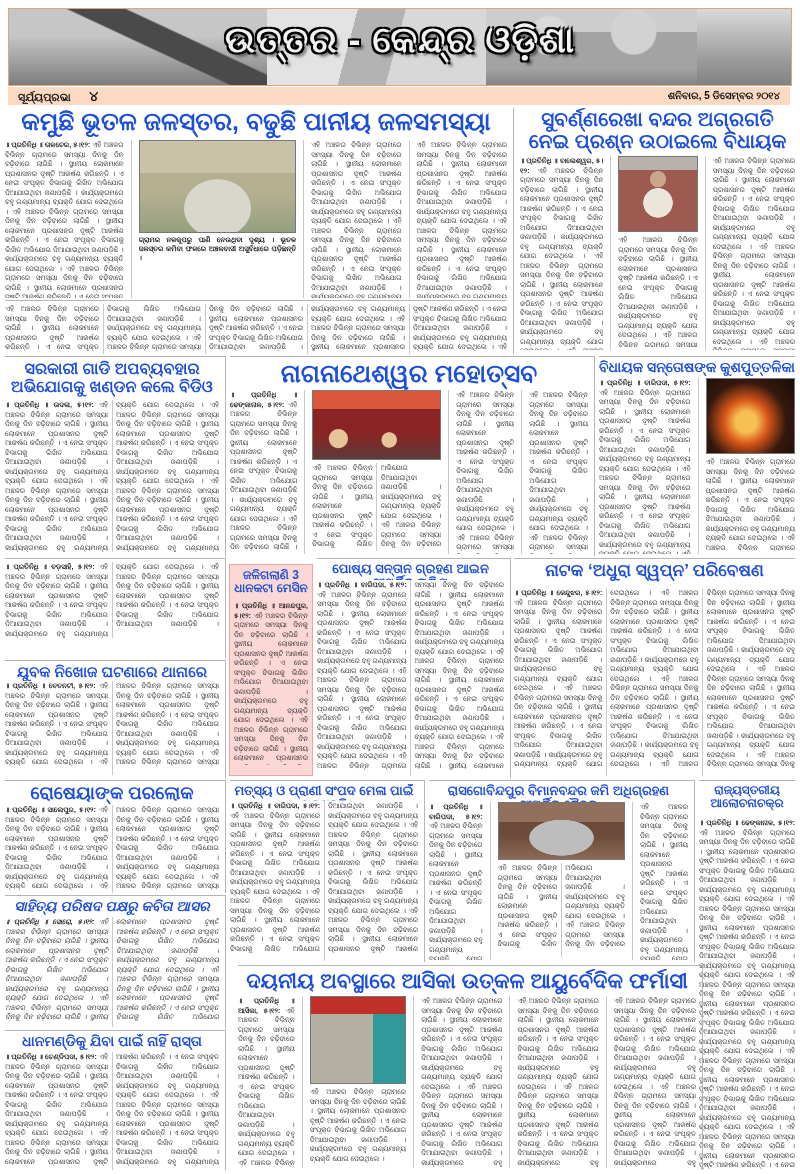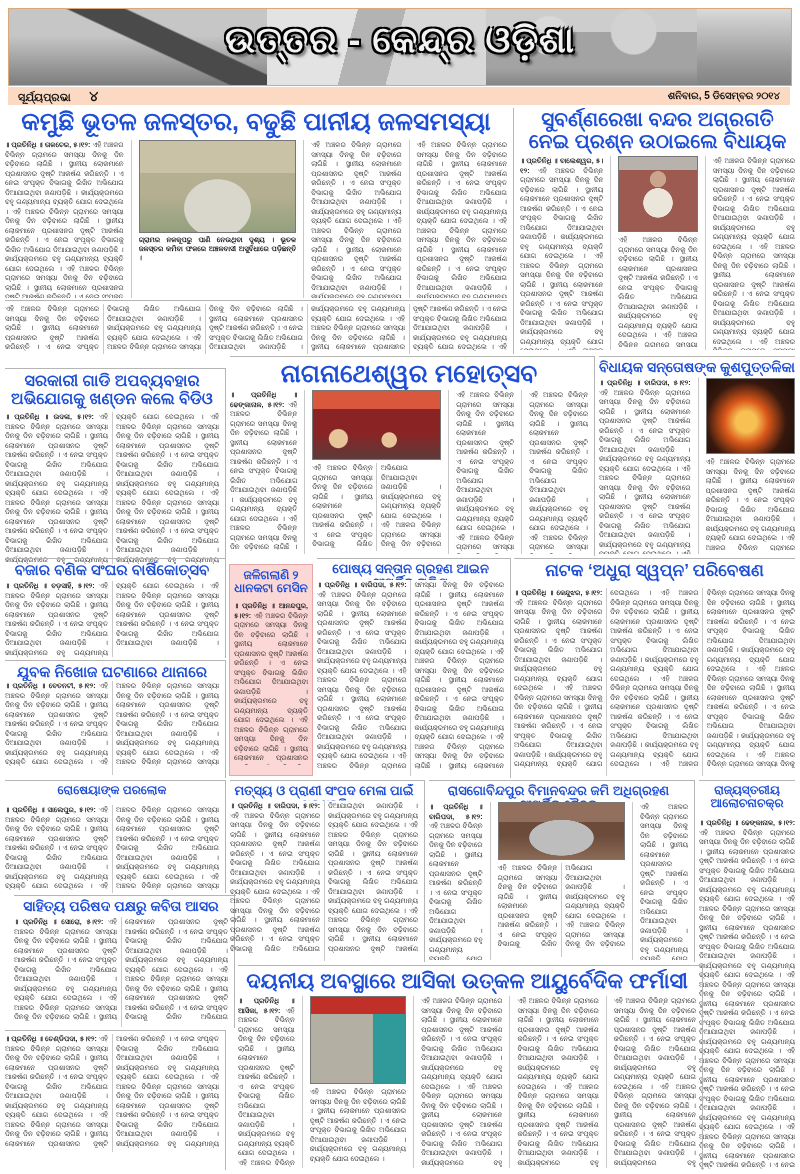--- a/index.html
+++ b/index.html
@@ -104,21 +104,21 @@
     <div class="fx" style="height:194px;">
       <div class="bt" style="width:84px;"><span class="by">॥ ପ୍ରତିନିଧି ॥ ବାଲେଶ୍ୱର, ୫।୧୨:</span> <span>ଏହି ଅଞ୍ଚଳର ବିଭିନ୍ନ ଗ୍ରାମରେ ସମସ୍ୟା ଦିନକୁ ଦିନ ବଢ଼ିବାରେ ଲାଗିଛି । ସ୍ଥାନୀୟ ଲୋକମାନେ ପ୍ରଶାସନର ଦୃଷ୍ଟି ଆକର୍ଷଣ କରିଛନ୍ତି । ଏ ନେଇ ସଂପୃକ୍ତ ବିଭାଗକୁ ଲିଖିତ ଅଭିଯୋଗ ଦିଆଯାଇଥିବା ଜଣାପଡ଼ିଛି । କାର୍ଯ୍ୟକ୍ରମରେ ବହୁ ଗଣ୍ୟମାନ୍ୟ ବ୍ୟକ୍ତି ଯୋଗ ଦେଇଥିଲେ । ଏହି ଅଞ୍ଚଳର ବିଭିନ୍ନ ଗ୍ରାମରେ ସମସ୍ୟା ଦିନକୁ ଦିନ ବଢ଼ିବାରେ ଲାଗିଛି । ସ୍ଥାନୀୟ ଲୋକମାନେ ପ୍ରଶାସନର ଦୃଷ୍ଟି ଆକର୍ଷଣ କରିଛନ୍ତି । ଏ ନେଇ ସଂପୃକ୍ତ ବିଭାଗକୁ ଲିଖିତ ଅଭିଯୋଗ ଦିଆଯାଇଥିବା ଜଣାପଡ଼ିଛି । କାର୍ଯ୍ୟକ୍ରମରେ ବହୁ ଗଣ୍ୟମାନ୍ୟ ବ୍ୟକ୍ତି ଯୋଗ ଦେଇଥିଲେ । ଏହି ଅଞ୍ଚଳର ବିଭିନ୍ନ ଗ୍ରାମରେ ସମସ୍ୟା ଦିନକୁ ଦିନ ବଢ଼ିବାରେ ଲାଗିଛି । ସ୍ଥାନୀୟ ଲୋକମାନେ ପ୍ରଶାସନର ଦୃଷ୍ଟି ଆକର୍ଷଣ କରିଛନ୍ତି । ଏ ନେଇ ସଂପୃକ୍ତ ବିଭାଗକୁ ଲିଖିତ ଅଭିଯୋଗ ଦିଆଯାଇଥିବା ଜଣାପଡ଼ିଛି । କାର୍ଯ୍ୟକ୍ରମରେ ବହୁ ଗଣ୍ୟମାନ୍ୟ ବ୍ୟକ୍ତି ଯୋଗ ଦେଇଥିଲେ ।</span></div>
       <div style="width:80px;">
         <div class="ph ph-mla" style="width:100%;height:76px;"></div>
         <div class="bt" style="height:112px;margin-top:3px;">ଏହି ଅଞ୍ଚଳର ବିଭିନ୍ନ ଗ୍ରାମରେ ସମସ୍ୟା ଦିନକୁ ଦିନ ବଢ଼ିବାରେ ଲାଗିଛି । ସ୍ଥାନୀୟ ଲୋକମାନେ ପ୍ରଶାସନର ଦୃଷ୍ଟି ଆକର୍ଷଣ କରିଛନ୍ତି । ଏ ନେଇ ସଂପୃକ୍ତ ବିଭାଗକୁ ଲିଖିତ ଅଭିଯୋଗ ଦିଆଯାଇଥିବା ଜଣାପଡ଼ିଛି । କାର୍ଯ୍ୟକ୍ରମରେ ବହୁ ଗଣ୍ୟମାନ୍ୟ ବ୍ୟକ୍ତି ଯୋଗ ଦେଇଥିଲେ । ଏହି ଅଞ୍ଚଳର ବିଭିନ୍ନ ଗ୍ରାମରେ ସମସ୍ୟା ଦିନକୁ ଦିନ ବଢ଼ିବାରେ ଲାଗିଛି । ସ୍ଥାନୀୟ ଲୋକମାନେ ପ୍ରଶାସନର ଦୃଷ୍ଟି ଆକର୍ଷଣ କରିଛନ୍ତି । ଏ ନେଇ ସଂପୃକ୍ତ ବିଭାଗକୁ ଲିଖିତ ଅଭିଯୋଗ ଦିଆଯାଇଥିବା ଜଣାପଡ଼ିଛି । କାର୍ଯ୍ୟକ୍ରମରେ ବହୁ ଗଣ୍ୟମାନ୍ୟ ବ୍ୟକ୍ତି ଯୋଗ ଦେଇଥିଲେ ।</div>
       </div>
       <div class="bt" style="width:83px;">ଏହି ଅଞ୍ଚଳର ବିଭିନ୍ନ ଗ୍ରାମରେ ସମସ୍ୟା ଦିନକୁ ଦିନ ବଢ଼ିବାରେ ଲାଗିଛି । ସ୍ଥାନୀୟ ଲୋକମାନେ ପ୍ରଶାସନର ଦୃଷ୍ଟି ଆକର୍ଷଣ କରିଛନ୍ତି । ଏ ନେଇ ସଂପୃକ୍ତ ବିଭାଗକୁ ଲିଖିତ ଅଭିଯୋଗ ଦିଆଯାଇଥିବା ଜଣାପଡ଼ିଛି । କାର୍ଯ୍ୟକ୍ରମରେ ବହୁ ଗଣ୍ୟମାନ୍ୟ ବ୍ୟକ୍ତି ଯୋଗ ଦେଇଥିଲେ । ଏହି ଅଞ୍ଚଳର ବିଭିନ୍ନ ଗ୍ରାମରେ ସମସ୍ୟା ଦିନକୁ ଦିନ ବଢ଼ିବାରେ ଲାଗିଛି । ସ୍ଥାନୀୟ ଲୋକମାନେ ପ୍ରଶାସନର ଦୃଷ୍ଟି ଆକର୍ଷଣ କରିଛନ୍ତି । ଏ ନେଇ ସଂପୃକ୍ତ ବିଭାଗକୁ ଲିଖିତ ଅଭିଯୋଗ ଦିଆଯାଇଥିବା ଜଣାପଡ଼ିଛି । କାର୍ଯ୍ୟକ୍ରମରେ ବହୁ ଗଣ୍ୟମାନ୍ୟ ବ୍ୟକ୍ତି ଯୋଗ ଦେଇଥିଲେ । ଏହି ଅଞ୍ଚଳର ବିଭିନ୍ନ ଗ୍ରାମରେ ସମସ୍ୟା ଦିନକୁ ଦିନ ବଢ଼ିବାରେ ଲାଗିଛି । ସ୍ଥାନୀୟ ଲୋକମାନେ ପ୍ରଶାସନର ଦୃଷ୍ଟି ଆକର୍ଷଣ କରିଛନ୍ତି । ଏ ନେଇ ସଂପୃକ୍ତ ବିଭାଗକୁ ଲିଖିତ ଅଭିଯୋଗ ଦିଆଯାଇଥିବା ଜଣାପଡ଼ିଛି । କାର୍ଯ୍ୟକ୍ରମରେ ବହୁ ଗଣ୍ୟମାନ୍ୟ ବ୍ୟକ୍ତି ଯୋଗ ଦେଇଥିଲେ ।</div>
     </div>
   </div>
 
-  <div class="sec rt tp" style="left:5px;top:356px;width:221px;height:200px;margin-top:12px;">
+  <div class="sec rt tp" style="left:5px;top:356px;width:221px;height:200px;">
     <div class="hl ctr" style="font-size:16px;height:40px;">ସରକାରୀ ଗାଡି ଅପବ୍ୟବହାର ଅଭିଯୋଗକୁ ଖଣ୍ଡନ କଲେ ବିଡିଓ</div>
     <div class="bt cols2" style="height:152px;"><span class="by">॥ ପ୍ରତିନିଧି ॥ ଉଦଳା, ୫।୧୨:</span> <span>ଏହି ଅଞ୍ଚଳର ବିଭିନ୍ନ ଗ୍ରାମରେ ସମସ୍ୟା ଦିନକୁ ଦିନ ବଢ଼ିବାରେ ଲାଗିଛି । ସ୍ଥାନୀୟ ଲୋକମାନେ ପ୍ରଶାସନର ଦୃଷ୍ଟି ଆକର୍ଷଣ କରିଛନ୍ତି । ଏ ନେଇ ସଂପୃକ୍ତ ବିଭାଗକୁ ଲିଖିତ ଅଭିଯୋଗ ଦିଆଯାଇଥିବା ଜଣାପଡ଼ିଛି । କାର୍ଯ୍ୟକ୍ରମରେ ବହୁ ଗଣ୍ୟମାନ୍ୟ ବ୍ୟକ୍ତି ଯୋଗ ଦେଇଥିଲେ । ଏହି ଅଞ୍ଚଳର ବିଭିନ୍ନ ଗ୍ରାମରେ ସମସ୍ୟା ଦିନକୁ ଦିନ ବଢ଼ିବାରେ ଲାଗିଛି । ସ୍ଥାନୀୟ ଲୋକମାନେ ପ୍ରଶାସନର ଦୃଷ୍ଟି ଆକର୍ଷଣ କରିଛନ୍ତି । ଏ ନେଇ ସଂପୃକ୍ତ ବିଭାଗକୁ ଲିଖିତ ଅଭିଯୋଗ ଦିଆଯାଇଥିବା ଜଣାପଡ଼ିଛି । କାର୍ଯ୍ୟକ୍ରମରେ ବହୁ ଗଣ୍ୟମାନ୍ୟ ବ୍ୟକ୍ତି ଯୋଗ ଦେଇଥିଲେ । ଏହି ଅଞ୍ଚଳର ବିଭିନ୍ନ ଗ୍ରାମରେ ସମସ୍ୟା ଦିନକୁ ଦିନ ବଢ଼ିବାରେ ଲାଗିଛି । ସ୍ଥାନୀୟ ଲୋକମାନେ ପ୍ରଶାସନର ଦୃଷ୍ଟି ଆକର୍ଷଣ କରିଛନ୍ତି । ଏ ନେଇ ସଂପୃକ୍ତ ବିଭାଗକୁ ଲିଖିତ ଅଭିଯୋଗ ଦିଆଯାଇଥିବା ଜଣାପଡ଼ିଛି । କାର୍ଯ୍ୟକ୍ରମରେ ବହୁ ଗଣ୍ୟମାନ୍ୟ ବ୍ୟକ୍ତି ଯୋଗ ଦେଇଥିଲେ । ଏହି ଅଞ୍ଚଳର ବିଭିନ୍ନ ଗ୍ରାମରେ ସମସ୍ୟା ଦିନକୁ ଦିନ ବଢ଼ିବାରେ ଲାଗିଛି । ସ୍ଥାନୀୟ ଲୋକମାନେ ପ୍ରଶାସନର ଦୃଷ୍ଟି ଆକର୍ଷଣ କରିଛନ୍ତି । ଏ ନେଇ ସଂପୃକ୍ତ ବିଭାଗକୁ ଲିଖିତ ଅଭିଯୋଗ ଦିଆଯାଇଥିବା ଜଣାପଡ଼ିଛି । କାର୍ଯ୍ୟକ୍ରମରେ ବହୁ ଗଣ୍ୟମାନ୍ୟ ବ୍ୟକ୍ତି ଯୋଗ ଦେଇଥିଲେ । ଏହି ଅଞ୍ଚଳର ବିଭିନ୍ନ ଗ୍ରାମରେ ସମସ୍ୟା ଦିନକୁ ଦିନ ବଢ଼ିବାରେ ଲାଗିଛି । ସ୍ଥାନୀୟ ଲୋକମାନେ ପ୍ରଶାସନର ଦୃଷ୍ଟି ଆକର୍ଷଣ କରିଛନ୍ତି । ଏ ନେଇ ସଂପୃକ୍ତ ବିଭାଗକୁ ଲିଖିତ ଅଭିଯୋଗ ଦିଆଯାଇଥିବା ଜଣାପଡ଼ିଛି । କାର୍ଯ୍ୟକ୍ରମରେ ବହୁ ଗଣ୍ୟମାନ୍ୟ ବ୍ୟକ୍ତି ଯୋଗ ଦେଇଥିଲେ ।</span></div>
   </div>
 
   <div class="sec rt tp" style="left:230px;top:356px;width:365px;height:200px;">
     <div class="hl ctr" style="font-size:25px;height:30px;">ନାଗନାଥେଶ୍ୱର ମହୋତ୍ସବ ଉଦ୍‌ଯାପିତ</div>
     <div class="fx" style="height:164px;">
       <div class="bt" style="width:72px;"><span class="by">॥ ପ୍ରତିନିଧି ॥ ଢେଙ୍କାନାଳ, ୫।୧୨:</span> <span>ଏହି ଅଞ୍ଚଳର ବିଭିନ୍ନ ଗ୍ରାମରେ ସମସ୍ୟା ଦିନକୁ ଦିନ ବଢ଼ିବାରେ ଲାଗିଛି । ସ୍ଥାନୀୟ ଲୋକମାନେ ପ୍ରଶାସନର ଦୃଷ୍ଟି ଆକର୍ଷଣ କରିଛନ୍ତି । ଏ ନେଇ ସଂପୃକ୍ତ ବିଭାଗକୁ ଲିଖିତ ଅଭିଯୋଗ ଦିଆଯାଇଥିବା ଜଣାପଡ଼ିଛି । କାର୍ଯ୍ୟକ୍ରମରେ ବହୁ ଗଣ୍ୟମାନ୍ୟ ବ୍ୟକ୍ତି ଯୋଗ ଦେଇଥିଲେ । ଏହି ଅଞ୍ଚଳର ବିଭିନ୍ନ ଗ୍ରାମରେ ସମସ୍ୟା ଦିନକୁ ଦିନ ବଢ଼ିବାରେ ଲାଗିଛି । ସ୍ଥାନୀୟ ଲୋକମାନେ ପ୍ରଶାସନର ଦୃଷ୍ଟି ଆକର୍ଷଣ କରିଛନ୍ତି । ଏ ନେଇ ସଂପୃକ୍ତ ବିଭାଗକୁ ଲିଖିତ ଅଭିଯୋଗ ଦିଆଯାଇଥିବା ଜଣାପଡ଼ିଛି । କାର୍ଯ୍ୟକ୍ରମରେ ବହୁ ଗଣ୍ୟମାନ୍ୟ ବ୍ୟକ୍ତି ଯୋଗ ଦେଇଥିଲେ ।</span></div>
       <div style="width:138px;">
         <div class="ph ph-stage" style="width:100%;height:70px;"></div>
@@ -134,55 +134,55 @@
     <div class="fx" style="height:176px;">
       <div class="bt" style="width:92px;"><span class="by">॥ ପ୍ରତିନିଧି ॥ ବାରିପଦା, ୫।୧୨:</span> <span>ଏହି ଅଞ୍ଚଳର ବିଭିନ୍ନ ଗ୍ରାମରେ ସମସ୍ୟା ଦିନକୁ ଦିନ ବଢ଼ିବାରେ ଲାଗିଛି । ସ୍ଥାନୀୟ ଲୋକମାନେ ପ୍ରଶାସନର ଦୃଷ୍ଟି ଆକର୍ଷଣ କରିଛନ୍ତି । ଏ ନେଇ ସଂପୃକ୍ତ ବିଭାଗକୁ ଲିଖିତ ଅଭିଯୋଗ ଦିଆଯାଇଥିବା ଜଣାପଡ଼ିଛି । କାର୍ଯ୍ୟକ୍ରମରେ ବହୁ ଗଣ୍ୟମାନ୍ୟ ବ୍ୟକ୍ତି ଯୋଗ ଦେଇଥିଲେ । ଏହି ଅଞ୍ଚଳର ବିଭିନ୍ନ ଗ୍ରାମରେ ସମସ୍ୟା ଦିନକୁ ଦିନ ବଢ଼ିବାରେ ଲାଗିଛି । ସ୍ଥାନୀୟ ଲୋକମାନେ ପ୍ରଶାସନର ଦୃଷ୍ଟି ଆକର୍ଷଣ କରିଛନ୍ତି । ଏ ନେଇ ସଂପୃକ୍ତ ବିଭାଗକୁ ଲିଖିତ ଅଭିଯୋଗ ଦିଆଯାଇଥିବା ଜଣାପଡ଼ିଛି । କାର୍ଯ୍ୟକ୍ରମରେ ବହୁ ଗଣ୍ୟମାନ୍ୟ ବ୍ୟକ୍ତି ଯୋଗ ଦେଇଥିଲେ । ଏହି ଅଞ୍ଚଳର ବିଭିନ୍ନ ଗ୍ରାମରେ ସମସ୍ୟା ଦିନକୁ ଦିନ ବଢ଼ିବାରେ ଲାଗିଛି । ସ୍ଥାନୀୟ ଲୋକମାନେ ପ୍ରଶାସନର ଦୃଷ୍ଟି ଆକର୍ଷଣ କରିଛନ୍ତି । ଏ ନେଇ ସଂପୃକ୍ତ ବିଭାଗକୁ ଲିଖିତ ଅଭିଯୋଗ ଦିଆଯାଇଥିବା ଜଣାପଡ଼ିଛି । କାର୍ଯ୍ୟକ୍ରମରେ ବହୁ ଗଣ୍ୟମାନ୍ୟ ବ୍ୟକ୍ତି ଯୋଗ ଦେଇଥିଲେ ।</span></div>
       <div style="width:90px;">
         <div class="ph ph-fire" style="width:100%;height:76px;"></div>
         <div class="bt" style="height:94px;margin-top:3px;">ଏହି ଅଞ୍ଚଳର ବିଭିନ୍ନ ଗ୍ରାମରେ ସମସ୍ୟା ଦିନକୁ ଦିନ ବଢ଼ିବାରେ ଲାଗିଛି । ସ୍ଥାନୀୟ ଲୋକମାନେ ପ୍ରଶାସନର ଦୃଷ୍ଟି ଆକର୍ଷଣ କରିଛନ୍ତି । ଏ ନେଇ ସଂପୃକ୍ତ ବିଭାଗକୁ ଲିଖିତ ଅଭିଯୋଗ ଦିଆଯାଇଥିବା ଜଣାପଡ଼ିଛି । କାର୍ଯ୍ୟକ୍ରମରେ ବହୁ ଗଣ୍ୟମାନ୍ୟ ବ୍ୟକ୍ତି ଯୋଗ ଦେଇଥିଲେ । ଏହି ଅଞ୍ଚଳର ବିଭିନ୍ନ ଗ୍ରାମରେ ସମସ୍ୟା ଦିନକୁ ଦିନ ବଢ଼ିବାରେ ଲାଗିଛି । ସ୍ଥାନୀୟ ଲୋକମାନେ ପ୍ରଶାସନର ଦୃଷ୍ଟି ଆକର୍ଷଣ କରିଛନ୍ତି । ଏ ନେଇ ସଂପୃକ୍ତ ବିଭାଗକୁ ଲିଖିତ ଅଭିଯୋଗ ଦିଆଯାଇଥିବା ଜଣାପଡ଼ିଛି । କାର୍ଯ୍ୟକ୍ରମରେ ବହୁ ଗଣ୍ୟମାନ୍ୟ ବ୍ୟକ୍ତି ଯୋଗ ଦେଇଥିଲେ ।</div>
       </div>
     </div>
   </div>
 
   <div class="sec rt tp" style="left:5px;top:558px;width:221px;height:100px;">
-    <div class="hl ctr" style="font-size:15px;height:19px;">ବଜାର ବଣିକ ସଂଘର ବାର୍ଷିକୋତ୍ସବ</div>
     <div class="bt cols2" style="height:76px;"><span class="by">॥ ପ୍ରତିନିଧି ॥ ବଡ଼ସାହି, ୫।୧୨:</span> <span>ଏହି ଅଞ୍ଚଳର ବିଭିନ୍ନ ଗ୍ରାମରେ ସମସ୍ୟା ଦିନକୁ ଦିନ ବଢ଼ିବାରେ ଲାଗିଛି । ସ୍ଥାନୀୟ ଲୋକମାନେ ପ୍ରଶାସନର ଦୃଷ୍ଟି ଆକର୍ଷଣ କରିଛନ୍ତି । ଏ ନେଇ ସଂପୃକ୍ତ ବିଭାଗକୁ ଲିଖିତ ଅଭିଯୋଗ ଦିଆଯାଇଥିବା ଜଣାପଡ଼ିଛି । କାର୍ଯ୍ୟକ୍ରମରେ ବହୁ ଗଣ୍ୟମାନ୍ୟ ବ୍ୟକ୍ତି ଯୋଗ ଦେଇଥିଲେ । ଏହି ଅଞ୍ଚଳର ବିଭିନ୍ନ ଗ୍ରାମରେ ସମସ୍ୟା ଦିନକୁ ଦିନ ବଢ଼ିବାରେ ଲାଗିଛି । ସ୍ଥାନୀୟ ଲୋକମାନେ ପ୍ରଶାସନର ଦୃଷ୍ଟି ଆକର୍ଷଣ କରିଛନ୍ତି । ଏ ନେଇ ସଂପୃକ୍ତ ବିଭାଗକୁ ଲିଖିତ ଅଭିଯୋଗ ଦିଆଯାଇଥିବା ଜଣାପଡ଼ିଛି । କାର୍ଯ୍ୟକ୍ରମରେ ବହୁ ଗଣ୍ୟମାନ୍ୟ ବ୍ୟକ୍ତି ଯୋଗ ଦେଇଥିଲେ ।</span></div>
   </div>
 
   <div class="sec rt tp" style="left:5px;top:660px;width:221px;height:118px;">
     <div class="hl ctr" style="font-size:15px;height:17px;">ଯୁବକ ନିଖୋଜ ଘଟଣାରେ ଥାନାରେ ଏତଲା</div>
     <div class="bt cols2" style="height:94px;"><span class="by">॥ ପ୍ରତିନିଧି ॥ ବେତନଟୀ, ୫।୧୨:</span> <span>ଏହି ଅଞ୍ଚଳର ବିଭିନ୍ନ ଗ୍ରାମରେ ସମସ୍ୟା ଦିନକୁ ଦିନ ବଢ଼ିବାରେ ଲାଗିଛି । ସ୍ଥାନୀୟ ଲୋକମାନେ ପ୍ରଶାସନର ଦୃଷ୍ଟି ଆକର୍ଷଣ କରିଛନ୍ତି । ଏ ନେଇ ସଂପୃକ୍ତ ବିଭାଗକୁ ଲିଖିତ ଅଭିଯୋଗ ଦିଆଯାଇଥିବା ଜଣାପଡ଼ିଛି । କାର୍ଯ୍ୟକ୍ରମରେ ବହୁ ଗଣ୍ୟମାନ୍ୟ ବ୍ୟକ୍ତି ଯୋଗ ଦେଇଥିଲେ । ଏହି ଅଞ୍ଚଳର ବିଭିନ୍ନ ଗ୍ରାମରେ ସମସ୍ୟା ଦିନକୁ ଦିନ ବଢ଼ିବାରେ ଲାଗିଛି । ସ୍ଥାନୀୟ ଲୋକମାନେ ପ୍ରଶାସନର ଦୃଷ୍ଟି ଆକର୍ଷଣ କରିଛନ୍ତି । ଏ ନେଇ ସଂପୃକ୍ତ ବିଭାଗକୁ ଲିଖିତ ଅଭିଯୋଗ ଦିଆଯାଇଥିବା ଜଣାପଡ଼ିଛି । କାର୍ଯ୍ୟକ୍ରମରେ ବହୁ ଗଣ୍ୟମାନ୍ୟ ବ୍ୟକ୍ତି ଯୋଗ ଦେଇଥିଲେ । ଏହି ଅଞ୍ଚଳର ବିଭିନ୍ନ ଗ୍ରାମରେ ସମସ୍ୟା ଦିନକୁ ଦିନ ବଢ଼ିବାରେ ଲାଗିଛି । ସ୍ଥାନୀୟ ଲୋକମାନେ ପ୍ରଶାସନର ଦୃଷ୍ଟି ଆକର୍ଷଣ କରିଛନ୍ତି । ଏ ନେଇ ସଂପୃକ୍ତ ବିଭାଗକୁ ଲିଖିତ ଅଭିଯୋଗ ଦିଆଯାଇଥିବା ଜଣାପଡ଼ିଛି । କାର୍ଯ୍ୟକ୍ରମରେ ବହୁ ଗଣ୍ୟମାନ୍ୟ ବ୍ୟକ୍ତି ଯୋଗ ଦେଇଥିଲେ ।</span></div>
   </div>
 
   <div class="sec pinkbox" style="left:229px;top:564px;width:84px;height:212px;">
-    <div class="hl ctr" style="font-size:12px;height:32px;">ଜଳିଗଲାଣି ୨ ଧାନକଟା ମେସିନ</div>
+    <div class="hl ctr" style="font-size:12px;height:32px;">ଜଳିଗଲାଣି 3 ଧାନକଟା ମେସିନ</div>
     <div class="bt" style="height:164px;"><span class="by">॥ ପ୍ରତିନିଧି ॥ ଆନନ୍ଦପୁର, ୫।୧୨:</span> <span>ଏହି ଅଞ୍ଚଳର ବିଭିନ୍ନ ଗ୍ରାମରେ ସମସ୍ୟା ଦିନକୁ ଦିନ ବଢ଼ିବାରେ ଲାଗିଛି । ସ୍ଥାନୀୟ ଲୋକମାନେ ପ୍ରଶାସନର ଦୃଷ୍ଟି ଆକର୍ଷଣ କରିଛନ୍ତି । ଏ ନେଇ ସଂପୃକ୍ତ ବିଭାଗକୁ ଲିଖିତ ଅଭିଯୋଗ ଦିଆଯାଇଥିବା ଜଣାପଡ଼ିଛି । କାର୍ଯ୍ୟକ୍ରମରେ ବହୁ ଗଣ୍ୟମାନ୍ୟ ବ୍ୟକ୍ତି ଯୋଗ ଦେଇଥିଲେ । ଏହି ଅଞ୍ଚଳର ବିଭିନ୍ନ ଗ୍ରାମରେ ସମସ୍ୟା ଦିନକୁ ଦିନ ବଢ଼ିବାରେ ଲାଗିଛି । ସ୍ଥାନୀୟ ଲୋକମାନେ ପ୍ରଶାସନର ଦୃଷ୍ଟି ଆକର୍ଷଣ କରିଛନ୍ତି । ଏ ନେଇ ସଂପୃକ୍ତ ବିଭାଗକୁ ଲିଖିତ ଅଭିଯୋଗ ଦିଆଯାଇଥିବା ଜଣାପଡ଼ିଛି । କାର୍ଯ୍ୟକ୍ରମରେ ବହୁ ଗଣ୍ୟମାନ୍ୟ ବ୍ୟକ୍ତି ଯୋଗ ଦେଇଥିଲେ । ଏହି ଅଞ୍ଚଳର ବିଭିନ୍ନ ଗ୍ରାମରେ ସମସ୍ୟା ଦିନକୁ ଦିନ ବଢ଼ିବାରେ ଲାଗିଛି । ସ୍ଥାନୀୟ ଲୋକମାନେ ପ୍ରଶାସନର ଦୃଷ୍ଟି ଆକର୍ଷଣ କରିଛନ୍ତି । ଏ ନେଇ ସଂପୃକ୍ତ ବିଭାଗକୁ ଲିଖିତ ଅଭିଯୋଗ ଦିଆଯାଇଥିବା ଜଣାପଡ଼ିଛି । କାର୍ଯ୍ୟକ୍ରମରେ ବହୁ ଗଣ୍ୟମାନ୍ୟ ବ୍ୟକ୍ତି ଯୋଗ ଦେଇଥିଲେ ।</span></div>
   </div>
 
   <div class="sec rt tp" style="left:317px;top:558px;width:194px;height:220px;">
     <div class="hl ctr" style="font-size:13px;height:18px;">ପୋଷ୍ୟ ସନ୍ତାନ ଗ୍ରହଣ ଆଇନ ସଂପର୍କିତ ତାଲିମ</div>
     <div class="bt cols2" style="height:196px;"><span class="by">॥ ପ୍ରତିନିଧି ॥ ବାରିପଦା, ୫।୧୨:</span> <span>ଏହି ଅଞ୍ଚଳର ବିଭିନ୍ନ ଗ୍ରାମରେ ସମସ୍ୟା ଦିନକୁ ଦିନ ବଢ଼ିବାରେ ଲାଗିଛି । ସ୍ଥାନୀୟ ଲୋକମାନେ ପ୍ରଶାସନର ଦୃଷ୍ଟି ଆକର୍ଷଣ କରିଛନ୍ତି । ଏ ନେଇ ସଂପୃକ୍ତ ବିଭାଗକୁ ଲିଖିତ ଅଭିଯୋଗ ଦିଆଯାଇଥିବା ଜଣାପଡ଼ିଛି । କାର୍ଯ୍ୟକ୍ରମରେ ବହୁ ଗଣ୍ୟମାନ୍ୟ ବ୍ୟକ୍ତି ଯୋଗ ଦେଇଥିଲେ । ଏହି ଅଞ୍ଚଳର ବିଭିନ୍ନ ଗ୍ରାମରେ ସମସ୍ୟା ଦିନକୁ ଦିନ ବଢ଼ିବାରେ ଲାଗିଛି । ସ୍ଥାନୀୟ ଲୋକମାନେ ପ୍ରଶାସନର ଦୃଷ୍ଟି ଆକର୍ଷଣ କରିଛନ୍ତି । ଏ ନେଇ ସଂପୃକ୍ତ ବିଭାଗକୁ ଲିଖିତ ଅଭିଯୋଗ ଦିଆଯାଇଥିବା ଜଣାପଡ଼ିଛି । କାର୍ଯ୍ୟକ୍ରମରେ ବହୁ ଗଣ୍ୟମାନ୍ୟ ବ୍ୟକ୍ତି ଯୋଗ ଦେଇଥିଲେ । ଏହି ଅଞ୍ଚଳର ବିଭିନ୍ନ ଗ୍ରାମରେ ସମସ୍ୟା ଦିନକୁ ଦିନ ବଢ଼ିବାରେ ଲାଗିଛି । ସ୍ଥାନୀୟ ଲୋକମାନେ ପ୍ରଶାସନର ଦୃଷ୍ଟି ଆକର୍ଷଣ କରିଛନ୍ତି । ଏ ନେଇ ସଂପୃକ୍ତ ବିଭାଗକୁ ଲିଖିତ ଅଭିଯୋଗ ଦିଆଯାଇଥିବା ଜଣାପଡ଼ିଛି । କାର୍ଯ୍ୟକ୍ରମରେ ବହୁ ଗଣ୍ୟମାନ୍ୟ ବ୍ୟକ୍ତି ଯୋଗ ଦେଇଥିଲେ । ଏହି ଅଞ୍ଚଳର ବିଭିନ୍ନ ଗ୍ରାମରେ ସମସ୍ୟା ଦିନକୁ ଦିନ ବଢ଼ିବାରେ ଲାଗିଛି । ସ୍ଥାନୀୟ ଲୋକମାନେ ପ୍ରଶାସନର ଦୃଷ୍ଟି ଆକର୍ଷଣ କରିଛନ୍ତି । ଏ ନେଇ ସଂପୃକ୍ତ ବିଭାଗକୁ ଲିଖିତ ଅଭିଯୋଗ ଦିଆଯାଇଥିବା ଜଣାପଡ଼ିଛି । କାର୍ଯ୍ୟକ୍ରମରେ ବହୁ ଗଣ୍ୟମାନ୍ୟ ବ୍ୟକ୍ତି ଯୋଗ ଦେଇଥିଲେ । ଏହି ଅଞ୍ଚଳର ବିଭିନ୍ନ ଗ୍ରାମରେ ସମସ୍ୟା ଦିନକୁ ଦିନ ବଢ଼ିବାରେ ଲାଗିଛି । ସ୍ଥାନୀୟ ଲୋକମାନେ ପ୍ରଶାସନର ଦୃଷ୍ଟି ଆକର୍ଷଣ କରିଛନ୍ତି । ଏ ନେଇ ସଂପୃକ୍ତ ବିଭାଗକୁ ଲିଖିତ ଅଭିଯୋଗ ଦିଆଯାଇଥିବା ଜଣାପଡ଼ିଛି । କାର୍ଯ୍ୟକ୍ରମରେ ବହୁ ଗଣ୍ୟମାନ୍ୟ ବ୍ୟକ୍ତି ଯୋଗ ଦେଇଥିଲେ ।</span></div>
   </div>
 
   <div class="sec tp" style="left:514px;top:558px;width:281px;height:220px;">
     <div class="hl ctr" style="font-size:17px;height:26px;">ନାଟକ ‘ଅଧୁରା ସ୍ୱପ୍ନ’ ପରିବେଷଣ</div>
     <div class="bt cols3" style="height:188px;"><span class="by">॥ ପ୍ରତିନିଧି ॥ କେନ୍ଦୁଝର, ୫।୧୨:</span> <span>ଏହି ଅଞ୍ଚଳର ବିଭିନ୍ନ ଗ୍ରାମରେ ସମସ୍ୟା ଦିନକୁ ଦିନ ବଢ଼ିବାରେ ଲାଗିଛି । ସ୍ଥାନୀୟ ଲୋକମାନେ ପ୍ରଶାସନର ଦୃଷ୍ଟି ଆକର୍ଷଣ କରିଛନ୍ତି । ଏ ନେଇ ସଂପୃକ୍ତ ବିଭାଗକୁ ଲିଖିତ ଅଭିଯୋଗ ଦିଆଯାଇଥିବା ଜଣାପଡ଼ିଛି । କାର୍ଯ୍ୟକ୍ରମରେ ବହୁ ଗଣ୍ୟମାନ୍ୟ ବ୍ୟକ୍ତି ଯୋଗ ଦେଇଥିଲେ । ଏହି ଅଞ୍ଚଳର ବିଭିନ୍ନ ଗ୍ରାମରେ ସମସ୍ୟା ଦିନକୁ ଦିନ ବଢ଼ିବାରେ ଲାଗିଛି । ସ୍ଥାନୀୟ ଲୋକମାନେ ପ୍ରଶାସନର ଦୃଷ୍ଟି ଆକର୍ଷଣ କରିଛନ୍ତି । ଏ ନେଇ ସଂପୃକ୍ତ ବିଭାଗକୁ ଲିଖିତ ଅଭିଯୋଗ ଦିଆଯାଇଥିବା ଜଣାପଡ଼ିଛି । କାର୍ଯ୍ୟକ୍ରମରେ ବହୁ ଗଣ୍ୟମାନ୍ୟ ବ୍ୟକ୍ତି ଯୋଗ ଦେଇଥିଲେ । ଏହି ଅଞ୍ଚଳର ବିଭିନ୍ନ ଗ୍ରାମରେ ସମସ୍ୟା ଦିନକୁ ଦିନ ବଢ଼ିବାରେ ଲାଗିଛି । ସ୍ଥାନୀୟ ଲୋକମାନେ ପ୍ରଶାସନର ଦୃଷ୍ଟି ଆକର୍ଷଣ କରିଛନ୍ତି । ଏ ନେଇ ସଂପୃକ୍ତ ବିଭାଗକୁ ଲିଖିତ ଅଭିଯୋଗ ଦିଆଯାଇଥିବା ଜଣାପଡ଼ିଛି । କାର୍ଯ୍ୟକ୍ରମରେ ବହୁ ଗଣ୍ୟମାନ୍ୟ ବ୍ୟକ୍ତି ଯୋଗ ଦେଇଥିଲେ । ଏହି ଅଞ୍ଚଳର ବିଭିନ୍ନ ଗ୍ରାମରେ ସମସ୍ୟା ଦିନକୁ ଦିନ ବଢ଼ିବାରେ ଲାଗିଛି । ସ୍ଥାନୀୟ ଲୋକମାନେ ପ୍ରଶାସନର ଦୃଷ୍ଟି ଆକର୍ଷଣ କରିଛନ୍ତି । ଏ ନେଇ ସଂପୃକ୍ତ ବିଭାଗକୁ ଲିଖିତ ଅଭିଯୋଗ ଦିଆଯାଇଥିବା ଜଣାପଡ଼ିଛି । କାର୍ଯ୍ୟକ୍ରମରେ ବହୁ ଗଣ୍ୟମାନ୍ୟ ବ୍ୟକ୍ତି ଯୋଗ ଦେଇଥିଲେ । ଏହି ଅଞ୍ଚଳର ବିଭିନ୍ନ ଗ୍ରାମରେ ସମସ୍ୟା ଦିନକୁ ଦିନ ବଢ଼ିବାରେ ଲାଗିଛି । ସ୍ଥାନୀୟ ଲୋକମାନେ ପ୍ରଶାସନର ଦୃଷ୍ଟି ଆକର୍ଷଣ କରିଛନ୍ତି । ଏ ନେଇ ସଂପୃକ୍ତ ବିଭାଗକୁ ଲିଖିତ ଅଭିଯୋଗ ଦିଆଯାଇଥିବା ଜଣାପଡ଼ିଛି । କାର୍ଯ୍ୟକ୍ରମରେ ବହୁ ଗଣ୍ୟମାନ୍ୟ ବ୍ୟକ୍ତି ଯୋଗ ଦେଇଥିଲେ । ଏହି ଅଞ୍ଚଳର ବିଭିନ୍ନ ଗ୍ରାମରେ ସମସ୍ୟା ଦିନକୁ ଦିନ ବଢ଼ିବାରେ ଲାଗିଛି । ସ୍ଥାନୀୟ ଲୋକମାନେ ପ୍ରଶାସନର ଦୃଷ୍ଟି ଆକର୍ଷଣ କରିଛନ୍ତି । ଏ ନେଇ ସଂପୃକ୍ତ ବିଭାଗକୁ ଲିଖିତ ଅଭିଯୋଗ ଦିଆଯାଇଥିବା ଜଣାପଡ଼ିଛି । କାର୍ଯ୍ୟକ୍ରମରେ ବହୁ ଗଣ୍ୟମାନ୍ୟ ବ୍ୟକ୍ତି ଯୋଗ ଦେଇଥିଲେ । ଏହି ଅଞ୍ଚଳର ବିଭିନ୍ନ ଗ୍ରାମରେ ସମସ୍ୟା ଦିନକୁ ଦିନ ବଢ଼ିବାରେ ଲାଗିଛି । ସ୍ଥାନୀୟ ଲୋକମାନେ ପ୍ରଶାସନର ଦୃଷ୍ଟି ଆକର୍ଷଣ କରିଛନ୍ତି । ଏ ନେଇ ସଂପୃକ୍ତ ବିଭାଗକୁ ଲିଖିତ ଅଭିଯୋଗ ଦିଆଯାଇଥିବା ଜଣାପଡ଼ିଛି । କାର୍ଯ୍ୟକ୍ରମରେ ବହୁ ଗଣ୍ୟମାନ୍ୟ ବ୍ୟକ୍ତି ଯୋଗ ଦେଇଥିଲେ ।</span></div>
   </div>
 
   <div class="sec rt tp" style="left:5px;top:780px;width:221px;height:113px;">
-    <div class="hl ctr" style="font-size:12px;height:21px;">ରୋଷେୟାଙ୍କ ପରଲୋକ</div>
+    <div class="hl ctr" style="font-size:18px;height:21px;">ରୋଷେୟାଙ୍କ ପରଲୋକ</div>
     <div class="bt cols2" style="height:88px;"><span class="by">॥ ପ୍ରତିନିଧି ॥ ସାଲେପୁର, ୫।୧୨:</span> <span>ଏହି ଅଞ୍ଚଳର ବିଭିନ୍ନ ଗ୍ରାମରେ ସମସ୍ୟା ଦିନକୁ ଦିନ ବଢ଼ିବାରେ ଲାଗିଛି । ସ୍ଥାନୀୟ ଲୋକମାନେ ପ୍ରଶାସନର ଦୃଷ୍ଟି ଆକର୍ଷଣ କରିଛନ୍ତି । ଏ ନେଇ ସଂପୃକ୍ତ ବିଭାଗକୁ ଲିଖିତ ଅଭିଯୋଗ ଦିଆଯାଇଥିବା ଜଣାପଡ଼ିଛି । କାର୍ଯ୍ୟକ୍ରମରେ ବହୁ ଗଣ୍ୟମାନ୍ୟ ବ୍ୟକ୍ତି ଯୋଗ ଦେଇଥିଲେ । ଏହି ଅଞ୍ଚଳର ବିଭିନ୍ନ ଗ୍ରାମରେ ସମସ୍ୟା ଦିନକୁ ଦିନ ବଢ଼ିବାରେ ଲାଗିଛି । ସ୍ଥାନୀୟ ଲୋକମାନେ ପ୍ରଶାସନର ଦୃଷ୍ଟି ଆକର୍ଷଣ କରିଛନ୍ତି । ଏ ନେଇ ସଂପୃକ୍ତ ବିଭାଗକୁ ଲିଖିତ ଅଭିଯୋଗ ଦିଆଯାଇଥିବା ଜଣାପଡ଼ିଛି । କାର୍ଯ୍ୟକ୍ରମରେ ବହୁ ଗଣ୍ୟମାନ୍ୟ ବ୍ୟକ୍ତି ଯୋଗ ଦେଇଥିଲେ । ଏହି ଅଞ୍ଚଳର ବିଭିନ୍ନ ଗ୍ରାମରେ ସମସ୍ୟା ଦିନକୁ ଦିନ ବଢ଼ିବାରେ ଲାଗିଛି । ସ୍ଥାନୀୟ ଲୋକମାନେ ପ୍ରଶାସନର ଦୃଷ୍ଟି ଆକର୍ଷଣ କରିଛନ୍ତି । ଏ ନେଇ ସଂପୃକ୍ତ ବିଭାଗକୁ ଲିଖିତ ଅଭିଯୋଗ ଦିଆଯାଇଥିବା ଜଣାପଡ଼ିଛି । କାର୍ଯ୍ୟକ୍ରମରେ ବହୁ ଗଣ୍ୟମାନ୍ୟ ବ୍ୟକ୍ତି ଯୋଗ ଦେଇଥିଲେ ।</span></div>
   </div>
 
-  <div class="sec rt tp" style="left:14px;top:895px;width:221px;height:133px;">
+  <div class="sec rt tp" style="left:5px;top:895px;width:221px;height:133px;font-style:italic;">
     <div class="hl ctr" style="font-size:14px;height:18px;">ସାହିତ୍ୟ ପରିଷଦ ପକ୍ଷରୁ କବିତା ଆସର</div>
     <div class="bt cols2" style="height:110px;"><span class="by">॥ ପ୍ରତିନିଧି ॥ ସୋରୋ, ୫।୧୨:</span> <span>ଏହି ଅଞ୍ଚଳର ବିଭିନ୍ନ ଗ୍ରାମରେ ସମସ୍ୟା ଦିନକୁ ଦିନ ବଢ଼ିବାରେ ଲାଗିଛି । ସ୍ଥାନୀୟ ଲୋକମାନେ ପ୍ରଶାସନର ଦୃଷ୍ଟି ଆକର୍ଷଣ କରିଛନ୍ତି । ଏ ନେଇ ସଂପୃକ୍ତ ବିଭାଗକୁ ଲିଖିତ ଅଭିଯୋଗ ଦିଆଯାଇଥିବା ଜଣାପଡ଼ିଛି । କାର୍ଯ୍ୟକ୍ରମରେ ବହୁ ଗଣ୍ୟମାନ୍ୟ ବ୍ୟକ୍ତି ଯୋଗ ଦେଇଥିଲେ । ଏହି ଅଞ୍ଚଳର ବିଭିନ୍ନ ଗ୍ରାମରେ ସମସ୍ୟା ଦିନକୁ ଦିନ ବଢ଼ିବାରେ ଲାଗିଛି । ସ୍ଥାନୀୟ ଲୋକମାନେ ପ୍ରଶାସନର ଦୃଷ୍ଟି ଆକର୍ଷଣ କରିଛନ୍ତି । ଏ ନେଇ ସଂପୃକ୍ତ ବିଭାଗକୁ ଲିଖିତ ଅଭିଯୋଗ ଦିଆଯାଇଥିବା ଜଣାପଡ଼ିଛି । କାର୍ଯ୍ୟକ୍ରମରେ ବହୁ ଗଣ୍ୟମାନ୍ୟ ବ୍ୟକ୍ତି ଯୋଗ ଦେଇଥିଲେ । ଏହି ଅଞ୍ଚଳର ବିଭିନ୍ନ ଗ୍ରାମରେ ସମସ୍ୟା ଦିନକୁ ଦିନ ବଢ଼ିବାରେ ଲାଗିଛି । ସ୍ଥାନୀୟ ଲୋକମାନେ ପ୍ରଶାସନର ଦୃଷ୍ଟି ଆକର୍ଷଣ କରିଛନ୍ତି । ଏ ନେଇ ସଂପୃକ୍ତ ବିଭାଗକୁ ଲିଖିତ ଅଭିଯୋଗ ଦିଆଯାଇଥିବା ଜଣାପଡ଼ିଛି । କାର୍ଯ୍ୟକ୍ରମରେ ବହୁ ଗଣ୍ୟମାନ୍ୟ ବ୍ୟକ୍ତି ଯୋଗ ଦେଇଥିଲେ । ଏହି ଅଞ୍ଚଳର ବିଭିନ୍ନ ଗ୍ରାମରେ ସମସ୍ୟା ଦିନକୁ ଦିନ ବଢ଼ିବାରେ ଲାଗିଛି । ସ୍ଥାନୀୟ ଲୋକମାନେ ପ୍ରଶାସନର ଦୃଷ୍ଟି ଆକର୍ଷଣ କରିଛନ୍ତି । ଏ ନେଇ ସଂପୃକ୍ତ ବିଭାଗକୁ ଲିଖିତ ଅଭିଯୋଗ ଦିଆଯାଇଥିବା ଜଣାପଡ଼ିଛି । କାର୍ଯ୍ୟକ୍ରମରେ ବହୁ ଗଣ୍ୟମାନ୍ୟ ବ୍ୟକ୍ତି ଯୋଗ ଦେଇଥିଲେ ।</span></div>
   </div>
 
   <div class="sec rt tp" style="left:5px;top:1030px;width:221px;height:140px;">
+    <div class="hl ctr" style="font-size:14px;height:18px;">ଧାନମଣ୍ଡିକୁ ଯିବା ପାଇଁ ନାହିଁ ରାସ୍ତା</div>
     <div class="bt cols2" style="height:118px;"><span class="by">॥ ପ୍ରତିନିଧି ॥ ଚେଣ୍ଡିପଦା, ୫।୧୨:</span> <span>ଏହି ଅଞ୍ଚଳର ବିଭିନ୍ନ ଗ୍ରାମରେ ସମସ୍ୟା ଦିନକୁ ଦିନ ବଢ଼ିବାରେ ଲାଗିଛି । ସ୍ଥାନୀୟ ଲୋକମାନେ ପ୍ରଶାସନର ଦୃଷ୍ଟି ଆକର୍ଷଣ କରିଛନ୍ତି । ଏ ନେଇ ସଂପୃକ୍ତ ବିଭାଗକୁ ଲିଖିତ ଅଭିଯୋଗ ଦିଆଯାଇଥିବା ଜଣାପଡ଼ିଛି । କାର୍ଯ୍ୟକ୍ରମରେ ବହୁ ଗଣ୍ୟମାନ୍ୟ ବ୍ୟକ୍ତି ଯୋଗ ଦେଇଥିଲେ । ଏହି ଅଞ୍ଚଳର ବିଭିନ୍ନ ଗ୍ରାମରେ ସମସ୍ୟା ଦିନକୁ ଦିନ ବଢ଼ିବାରେ ଲାଗିଛି । ସ୍ଥାନୀୟ ଲୋକମାନେ ପ୍ରଶାସନର ଦୃଷ୍ଟି ଆକର୍ଷଣ କରିଛନ୍ତି । ଏ ନେଇ ସଂପୃକ୍ତ ବିଭାଗକୁ ଲିଖିତ ଅଭିଯୋଗ ଦିଆଯାଇଥିବା ଜଣାପଡ଼ିଛି । କାର୍ଯ୍ୟକ୍ରମରେ ବହୁ ଗଣ୍ୟମାନ୍ୟ ବ୍ୟକ୍ତି ଯୋଗ ଦେଇଥିଲେ । ଏହି ଅଞ୍ଚଳର ବିଭିନ୍ନ ଗ୍ରାମରେ ସମସ୍ୟା ଦିନକୁ ଦିନ ବଢ଼ିବାରେ ଲାଗିଛି । ସ୍ଥାନୀୟ ଲୋକମାନେ ପ୍ରଶାସନର ଦୃଷ୍ଟି ଆକର୍ଷଣ କରିଛନ୍ତି । ଏ ନେଇ ସଂପୃକ୍ତ ବିଭାଗକୁ ଲିଖିତ ଅଭିଯୋଗ ଦିଆଯାଇଥିବା ଜଣାପଡ଼ିଛି । କାର୍ଯ୍ୟକ୍ରମରେ ବହୁ ଗଣ୍ୟମାନ୍ୟ ବ୍ୟକ୍ତି ଯୋଗ ଦେଇଥିଲେ । ଏହି ଅଞ୍ଚଳର ବିଭିନ୍ନ ଗ୍ରାମରେ ସମସ୍ୟା ଦିନକୁ ଦିନ ବଢ଼ିବାରେ ଲାଗିଛି । ସ୍ଥାନୀୟ ଲୋକମାନେ ପ୍ରଶାସନର ଦୃଷ୍ଟି ଆକର୍ଷଣ କରିଛନ୍ତି । ଏ ନେଇ ସଂପୃକ୍ତ ବିଭାଗକୁ ଲିଖିତ ଅଭିଯୋଗ ଦିଆଯାଇଥିବା ଜଣାପଡ଼ିଛି । କାର୍ଯ୍ୟକ୍ରମରେ ବହୁ ଗଣ୍ୟମାନ୍ୟ ବ୍ୟକ୍ତି ଯୋଗ ଦେଇଥିଲେ ।</span></div>
   </div>
 
   <div class="sec rt tp" style="left:230px;top:780px;width:195px;height:182px;">
     <div class="hl ctr" style="font-size:13px;height:17px;">ମତ୍ସ୍ୟ ଓ ପ୍ରାଣୀ ସଂପଦ ମେଳା ପାଇଁ ପ୍ରସ୍ତୁତି</div>
     <div class="bt cols2" style="height:160px;"><span class="by">॥ ପ୍ରତିନିଧି ॥ ବାରିପଦା, ୫।୧୨:</span> <span>ଏହି ଅଞ୍ଚଳର ବିଭିନ୍ନ ଗ୍ରାମରେ ସମସ୍ୟା ଦିନକୁ ଦିନ ବଢ଼ିବାରେ ଲାଗିଛି । ସ୍ଥାନୀୟ ଲୋକମାନେ ପ୍ରଶାସନର ଦୃଷ୍ଟି ଆକର୍ଷଣ କରିଛନ୍ତି । ଏ ନେଇ ସଂପୃକ୍ତ ବିଭାଗକୁ ଲିଖିତ ଅଭିଯୋଗ ଦିଆଯାଇଥିବା ଜଣାପଡ଼ିଛି । କାର୍ଯ୍ୟକ୍ରମରେ ବହୁ ଗଣ୍ୟମାନ୍ୟ ବ୍ୟକ୍ତି ଯୋଗ ଦେଇଥିଲେ । ଏହି ଅଞ୍ଚଳର ବିଭିନ୍ନ ଗ୍ରାମରେ ସମସ୍ୟା ଦିନକୁ ଦିନ ବଢ଼ିବାରେ ଲାଗିଛି । ସ୍ଥାନୀୟ ଲୋକମାନେ ପ୍ରଶାସନର ଦୃଷ୍ଟି ଆକର୍ଷଣ କରିଛନ୍ତି । ଏ ନେଇ ସଂପୃକ୍ତ ବିଭାଗକୁ ଲିଖିତ ଅଭିଯୋଗ ଦିଆଯାଇଥିବା ଜଣାପଡ଼ିଛି । କାର୍ଯ୍ୟକ୍ରମରେ ବହୁ ଗଣ୍ୟମାନ୍ୟ ବ୍ୟକ୍ତି ଯୋଗ ଦେଇଥିଲେ । ଏହି ଅଞ୍ଚଳର ବିଭିନ୍ନ ଗ୍ରାମରେ ସମସ୍ୟା ଦିନକୁ ଦିନ ବଢ଼ିବାରେ ଲାଗିଛି । ସ୍ଥାନୀୟ ଲୋକମାନେ ପ୍ରଶାସନର ଦୃଷ୍ଟି ଆକର୍ଷଣ କରିଛନ୍ତି । ଏ ନେଇ ସଂପୃକ୍ତ ବିଭାଗକୁ ଲିଖିତ ଅଭିଯୋଗ ଦିଆଯାଇଥିବା ଜଣାପଡ଼ିଛି । କାର୍ଯ୍ୟକ୍ରମରେ ବହୁ ଗଣ୍ୟମାନ୍ୟ ବ୍ୟକ୍ତି ଯୋଗ ଦେଇଥିଲେ । ଏହି ଅଞ୍ଚଳର ବିଭିନ୍ନ ଗ୍ରାମରେ ସମସ୍ୟା ଦିନକୁ ଦିନ ବଢ଼ିବାରେ ଲାଗିଛି । ସ୍ଥାନୀୟ ଲୋକମାନେ ପ୍ରଶାସନର ଦୃଷ୍ଟି ଆକର୍ଷଣ କରିଛନ୍ତି । ଏ ନେଇ ସଂପୃକ୍ତ ବିଭାଗକୁ ଲିଖିତ ଅଭିଯୋଗ ଦିଆଯାଇଥିବା ଜଣାପଡ଼ିଛି । କାର୍ଯ୍ୟକ୍ରମରେ ବହୁ ଗଣ୍ୟମାନ୍ୟ ବ୍ୟକ୍ତି ଯୋଗ ଦେଇଥିଲେ ।</span></div>
   </div>
 
   <div class="sec rt tp" style="left:429px;top:780px;width:266px;height:182px;">
     <div class="hl ctr" style="font-size:13px;height:18px;">ରାସଗୋବିନ୍ଦପୁର ବିମାନବନ୍ଦର ଜମି ଅଧିଗ୍ରହଣ ସଂପର୍କିତ ବୈଠକ</div>

